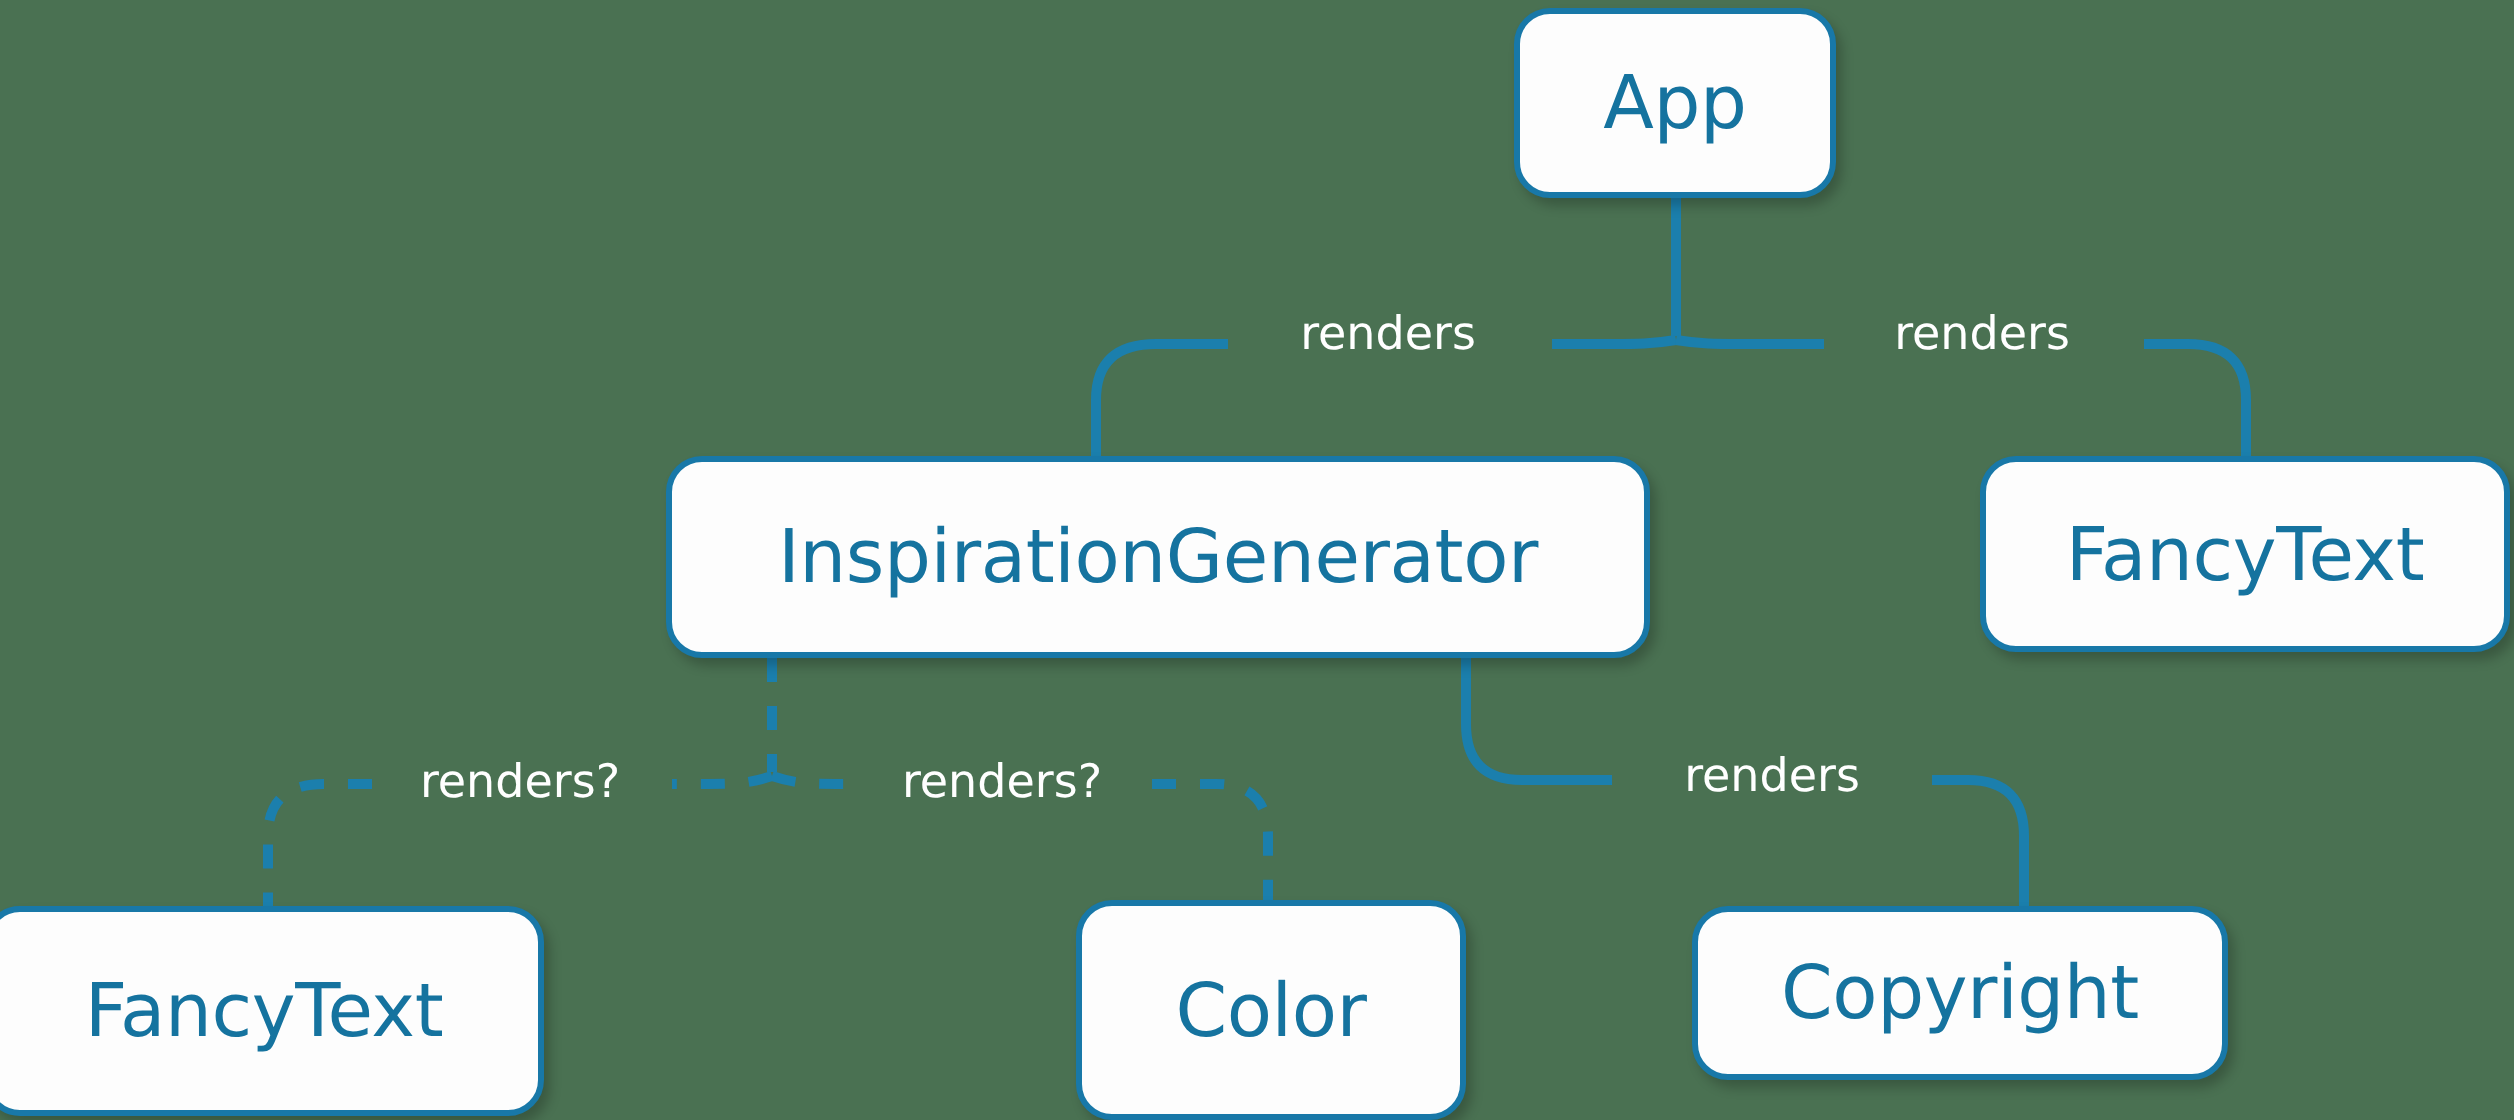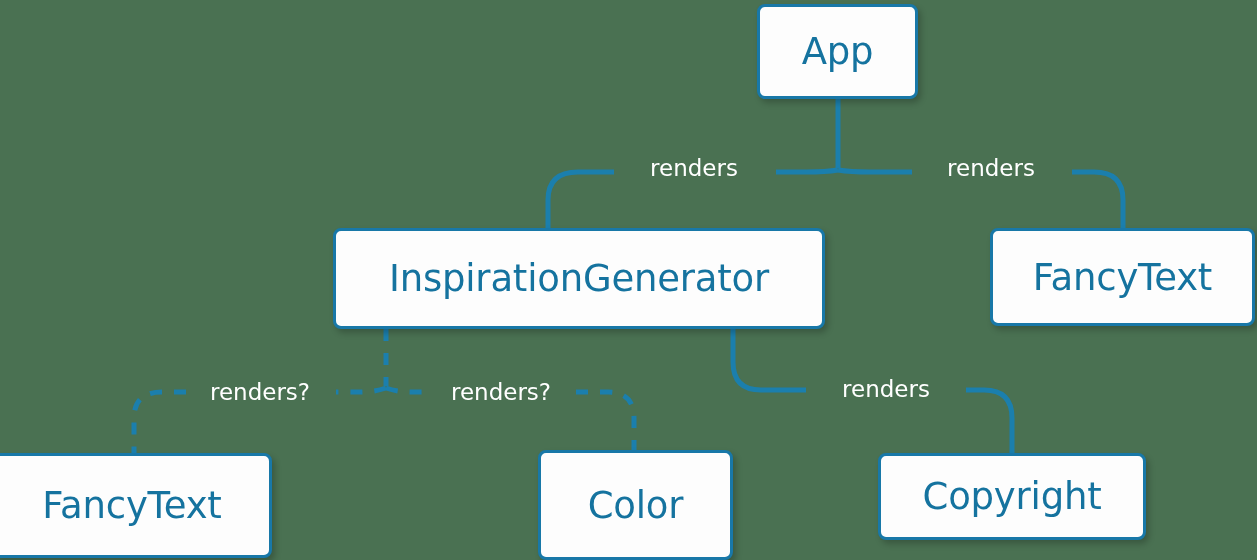--- a/index.html
+++ b/index.html
@@ -19,21 +19,21 @@
     position: absolute;
     left: 0;
     top: 0;
     width: 1257px;
     height: 560px;
   }
   .node {
     position: absolute;
     background: #fdfdfd;
     border: 3px solid #1878a8;
-    border-radius: 8px;
+    border-radius: 18px;
     box-sizing: border-box;
     display: flex;
     align-items: center;
     justify-content: center;
     box-shadow: 3px 4px 6px rgba(0,0,0,0.22);
   }
   .node-label {
     color: #15739f;
     font-size: 37px;
     line-height: 1;
@@ -98,17 +98,17 @@
   </div>
 
   <div class="node" style="left:-8px; top:453px; width:280px; height:105px;">
     <span class="node-label">FancyText</span>
   </div>
 
   <div class="node" style="left:538px; top:450px; width:195px; height:110px;">
     <span class="node-label">Color</span>
   </div>
 
-  <div class="node" style="left:878px; top:453px; width:268px; height:87px;">
+  <div class="node" style="left:846px; top:453px; width:268px; height:87px;">
     <span class="node-label">Copyright</span>
   </div>
 
 </div>
 
 </body></html>

